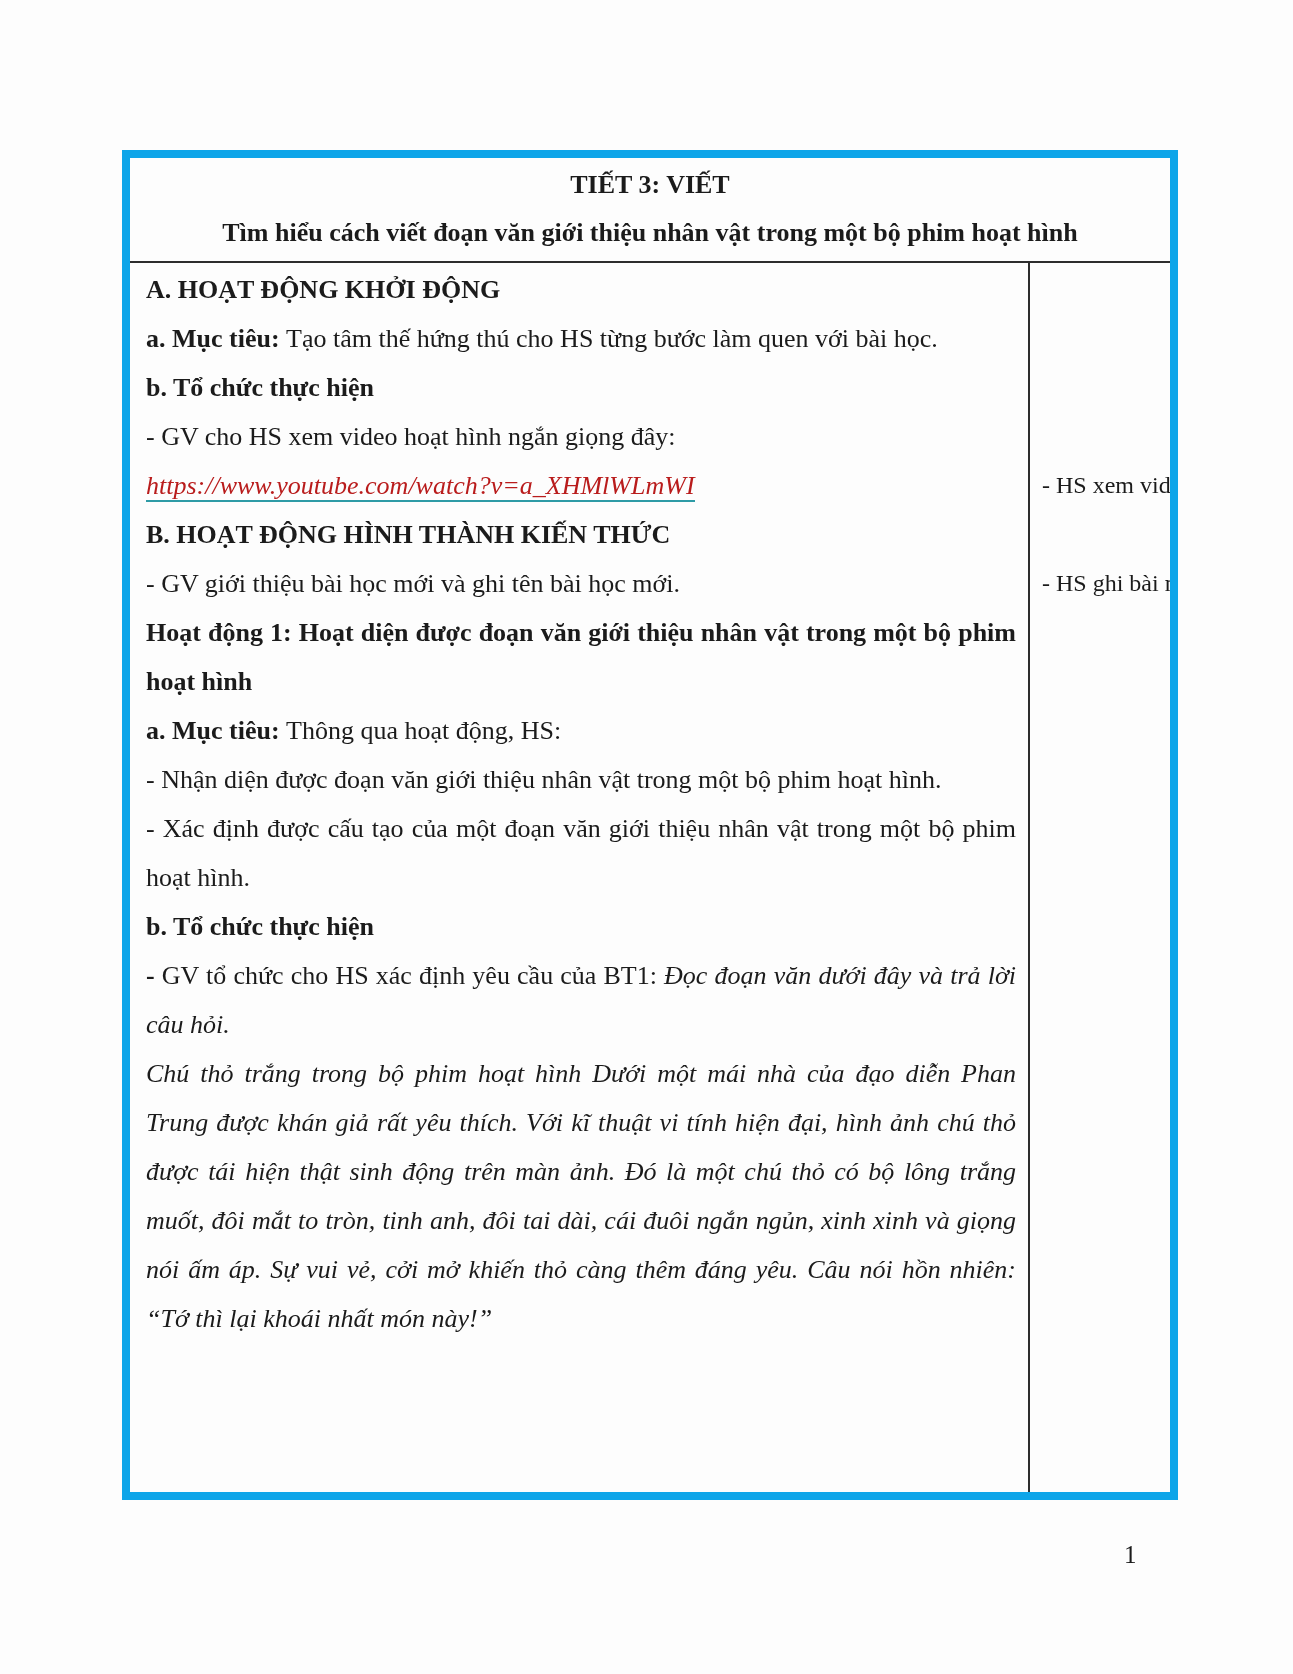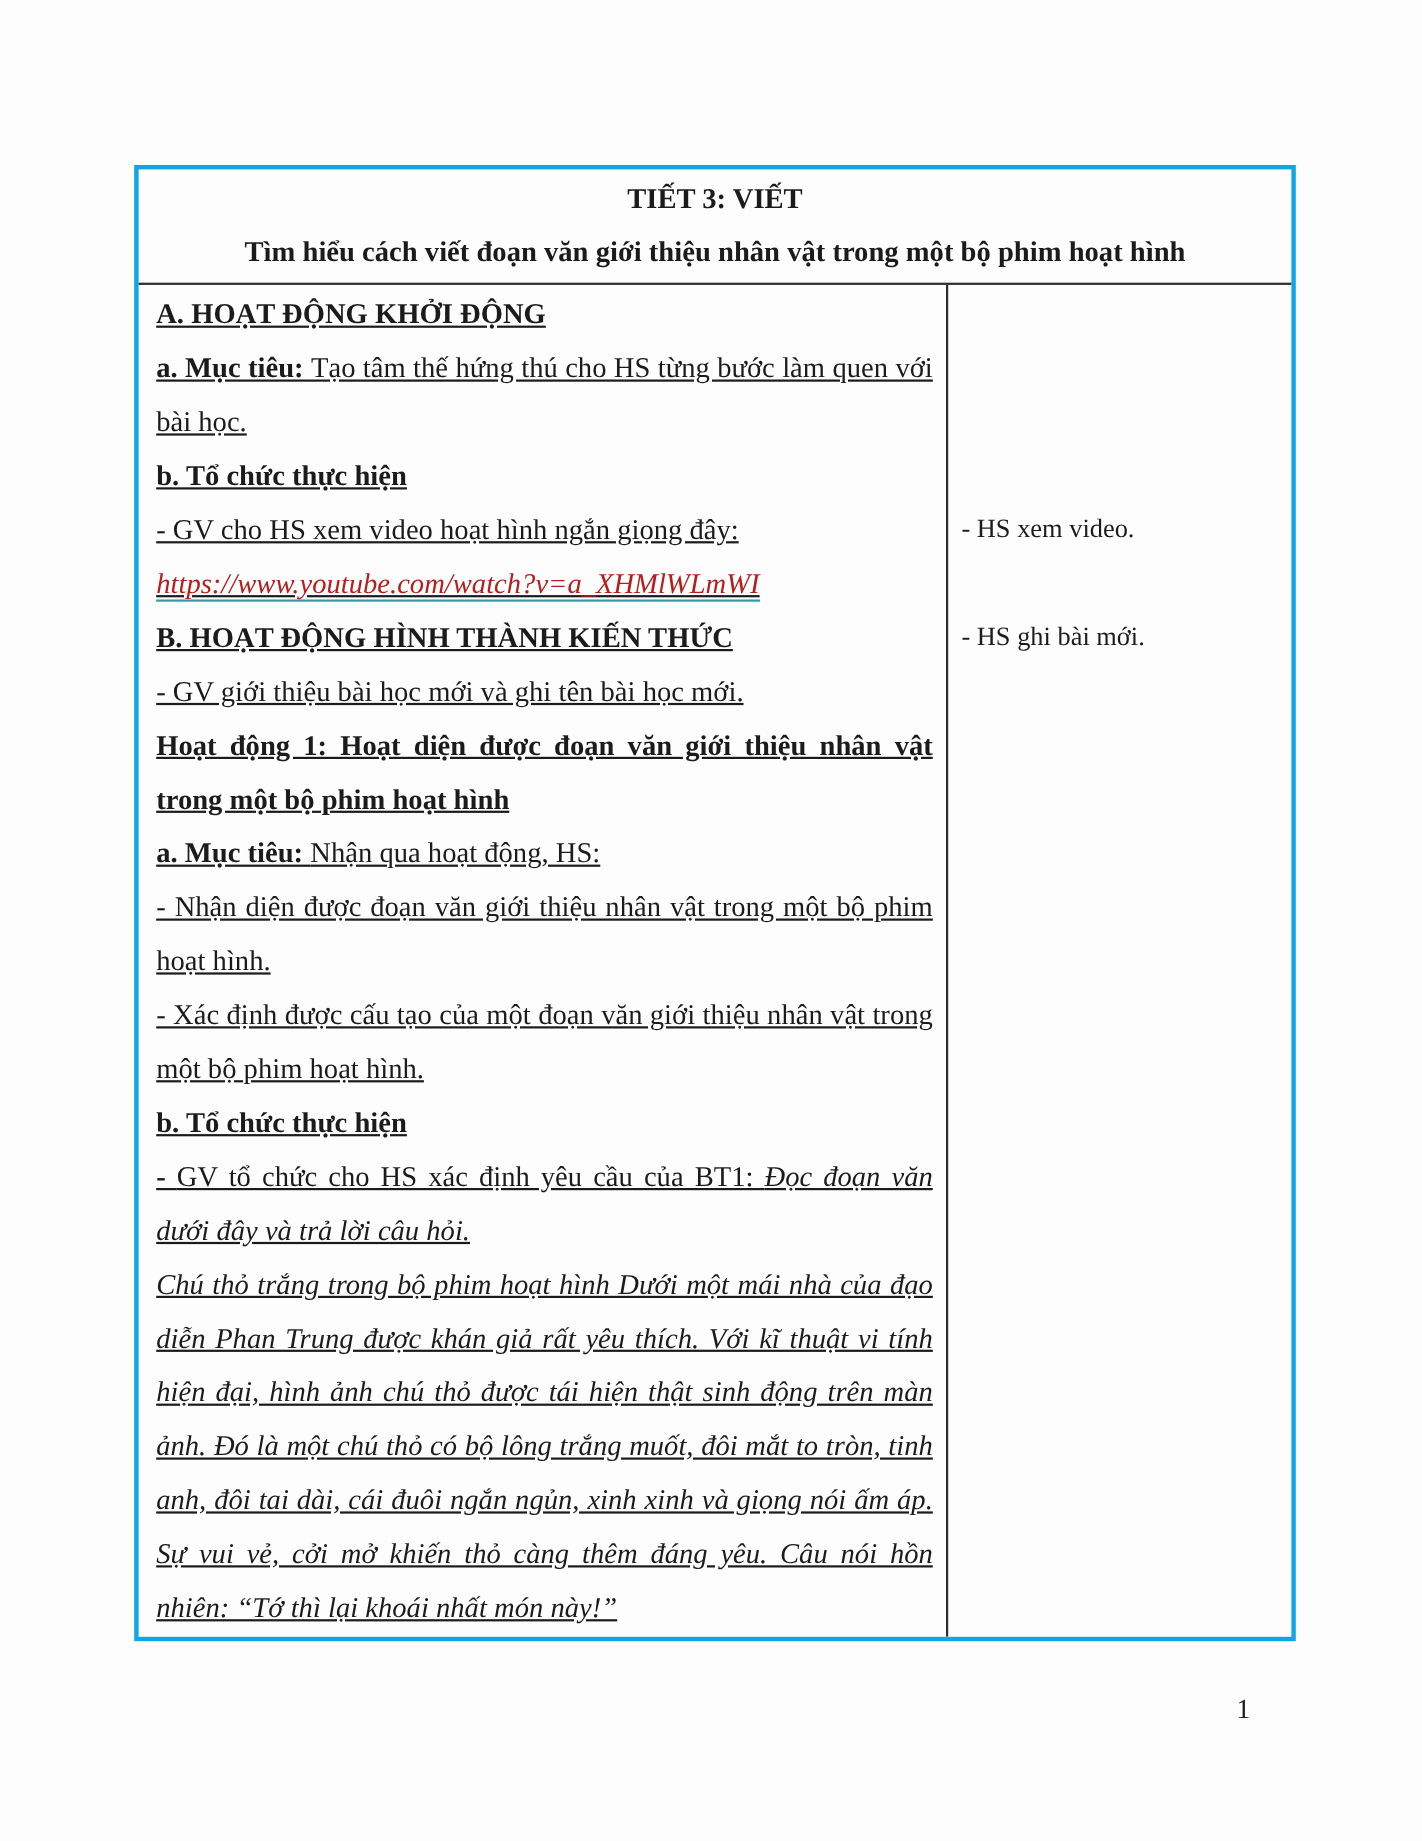--- a/index.html
+++ b/index.html
@@ -8,45 +8,44 @@
     background: #fdfdfd;
     position: relative;
     font-family: "Liberation Serif", "DejaVu Serif", serif;
     color: #1b1b1b;
     -webkit-font-smoothing: antialiased;
   }
   .doc-table {
     position: absolute;
     left: 122px; top: 150px;
     width: 1056px;
-    border: 4px solid #0ea5e9;
+    border: 8px solid #0ea5e9;
     box-sizing: border-box;
     background: #fdfdfd;
   }
   .table-header {
     height: 100px;
     border-bottom: 2px solid #2d2d2d;
     text-align: center;
     font-weight: 700;
     font-size: 26px;
     line-height: 48px;
     padding-top: 3px;
     box-sizing: content-box;
   }
   .table-body {
     display: flex;
     height: 1229px;
     overflow: hidden;
   }
   .cell-left {
-    width: 736px;
+    width: 900px;
     box-sizing: border-box;
     border-right: 2px solid #2d2d2d;
     padding: 2px 12px 0 16px;
-    text-decoration: underline;
   }
   .cell-right {
     flex: 1;
     position: relative;
   }
   .para {
     font-size: 26px;
     line-height: 49px;
     text-align: justify;
     margin: 0;
@@ -86,21 +85,21 @@
   <div class="table-body">
     <div class="cell-left" id="left-cell">
         <div class="para"><span class="b">A. HOẠT ĐỘNG KHỞI ĐỘNG</span></div>
         <div class="para"><span class="b">a. Mục tiêu: </span><span>Tạo tâm thế hứng thú cho HS từng bước làm quen với bài học.</span></div>
         <div class="para"><span class="b">b. Tổ chức thực hiện</span></div>
         <div class="para"><span>- GV cho HS xem video hoạt hình ngắn giọng đây:</span></div>
         <div class="para"><a class="link i">https://www.youtube.com/watch?v=a_XHMlWLmWI</a></div>
         <div class="para"><span class="b">B. HOẠT ĐỘNG HÌNH THÀNH KIẾN THỨC</span></div>
         <div class="para"><span>- GV giới thiệu bài học mới và ghi tên bài học mới.</span></div>
         <div class="para"><span class="b">Hoạt động 1: Hoạt diện được đoạn văn giới thiệu nhân vật trong một bộ phim hoạt hình</span></div>
-        <div class="para"><span class="b">a. Mục tiêu: </span><span>Nhận qua hoạt động, HS:</span></div>
+        <div class="para"><span class="b">a. Mục tiêu: </span><span>Thông qua hoạt động, HS:</span></div>
         <div class="para"><span>- Nhận diện được đoạn văn giới thiệu nhân vật trong một bộ phim hoạt hình.</span></div>
         <div class="para"><span>- Xác định được cấu tạo của một đoạn văn giới thiệu nhân vật trong một bộ phim hoạt hình.</span></div>
         <div class="para"><span class="b">b. Tổ chức thực hiện</span></div>
         <div class="para"><span class="b">- </span><span>GV tổ chức cho HS xác định yêu cầu của BT1: </span><span class="i">Đọc đoạn văn dưới đây và trả lời câu hỏi.</span></div>
         <div class="para"><span class="i">Chú thỏ trắng trong bộ phim hoạt hình Dưới một mái nhà của đạo diễn Phan Trung được khán giả rất yêu thích. Với kĩ thuật vi tính hiện đại, hình ảnh chú thỏ được tái hiện thật sinh động trên màn ảnh. Đó là một chú thỏ có bộ lông trắng muốt, đôi mắt to tròn, tinh anh, đôi tai dài, cái đuôi ngắn ngủn, xinh xinh và giọng nói ấm áp. Sự vui vẻ, cởi mở khiến thỏ càng thêm đáng yêu. Câu nói hồn nhiên: “Tớ thì lại khoái nhất món này!”</span></div>
       </div>
     <div class="cell-right" id="right-cell">
         <div class="note" style="top: 198px;">- HS xem video.</div>
         <div class="note" style="top: 296px; text-align: center;">- HS ghi bài mới.</div>
       </div>

